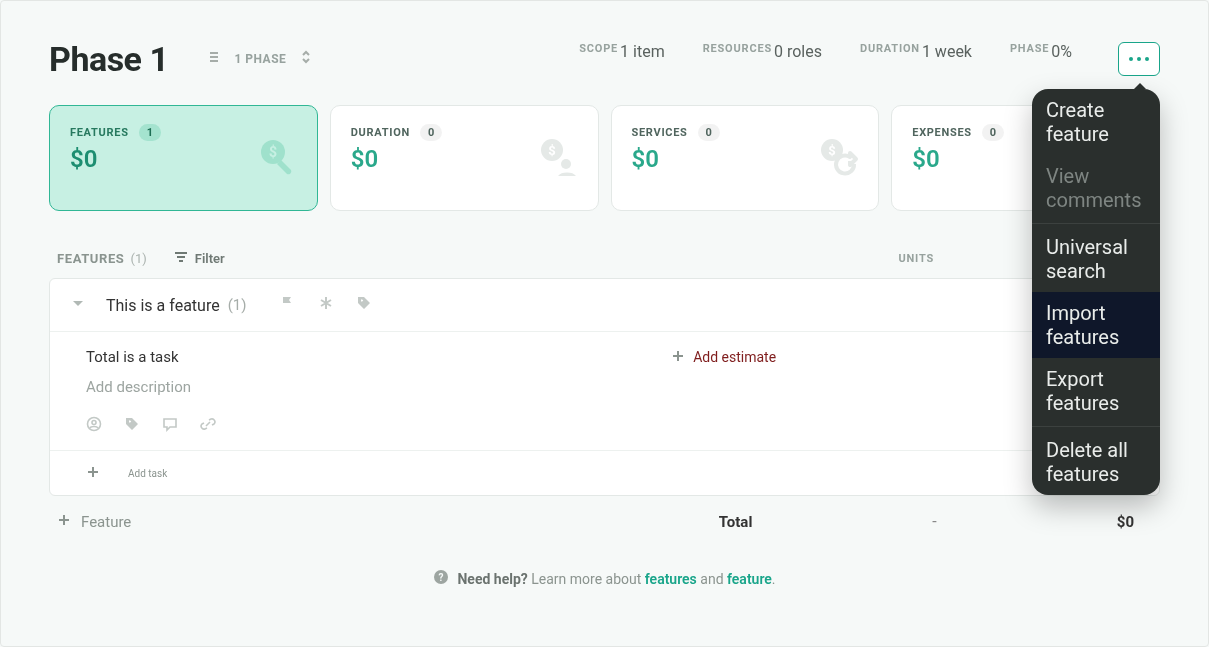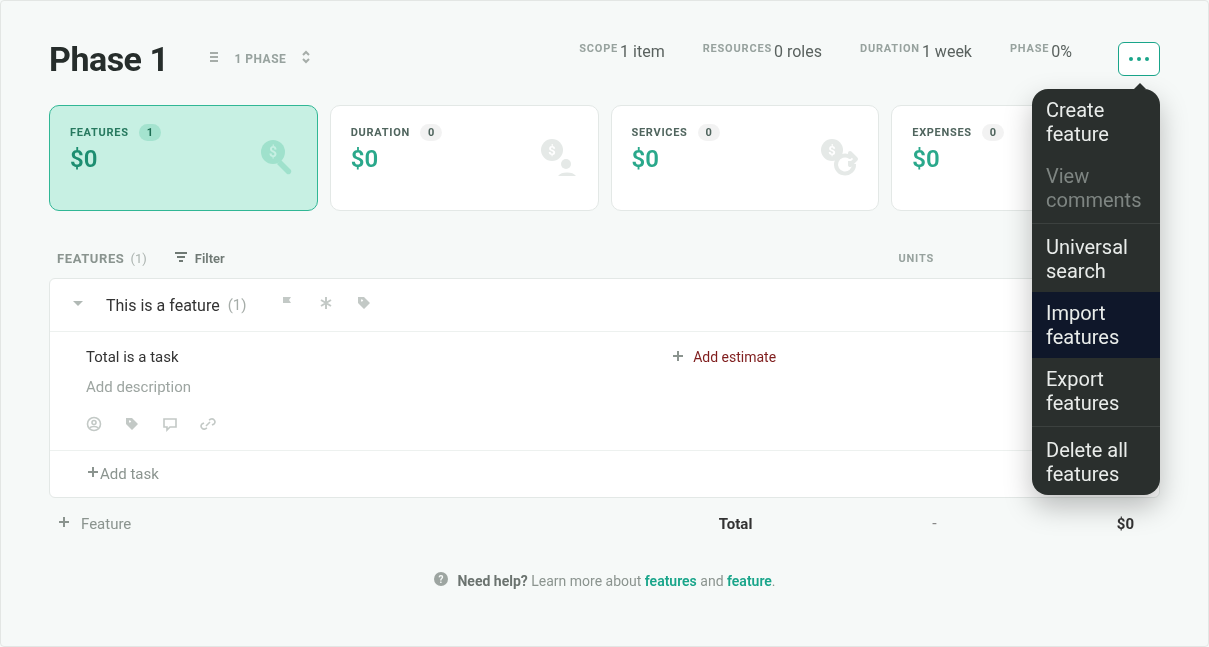--- a/index.html
+++ b/index.html
@@ -82,21 +82,21 @@
 
   .task-block { padding: 16px 36px 14px 36px; border-bottom: 1px solid #edf1ef; }
   .task-line1 { display: flex; align-items: center; }
   .task-name { font-size: 15px; color: #333; }
   .add-estimate { display: flex; align-items: center; gap: 8px; color: #7f1d1d; font-size: 14px; cursor: pointer; margin-left: auto; margin-right: 320px; }
   .task-total { font-size: 15px; color: #555; padding-right: 10px; }
   .task-desc { color: #9da5a1; font-size: 15px; margin-top: 12px; cursor: text; }
   .task-icons { display: flex; gap: 22px; margin-top: 20px; color: #c3c9c6; }
   .task-icons span { cursor: pointer; }
 
-  .add-task-row { padding: 14px 36px; display: flex; align-items: center; gap: 0; color: #8b948f; font-size: 15px; cursor: pointer; }
+  .add-task-row { padding: 14px 36px; display: flex; align-items: center; gap: 28px; color: #8b948f; font-size: 10px; cursor: pointer; }
 
   .footer-row { display: flex; align-items: center; margin-top: 12px; padding: 4px 8px; }
   .add-feature { display: flex; align-items: center; gap: 10px; color: #8b948f; font-size: 15px; cursor: pointer; }
   .totals-right { margin-left: auto; display: flex; align-items: center; gap: 180px; padding-right: 18px; }
   .total-label { font-size: 15px; font-weight: 700; color: #333; }
   .total-dash { color: #888; }
   .total-amount { font-size: 15px; font-weight: 700; color: #333; }
 
   .help-line { margin-top: 34px; text-align: center; color: #8b948f; font-size: 14px; display: flex; align-items: center; justify-content: center; gap: 8px; }
   .help-line .bold { font-weight: 700; color: #6b736f; }

